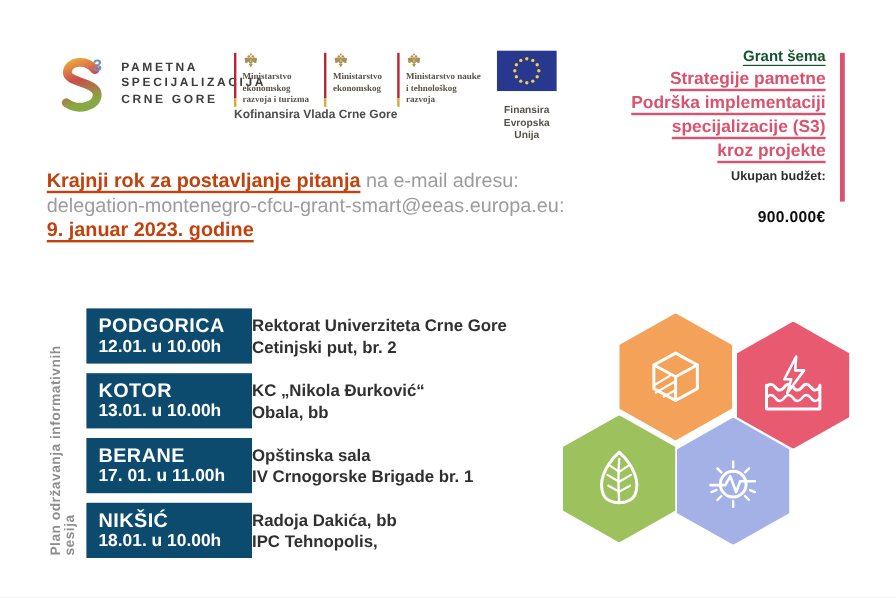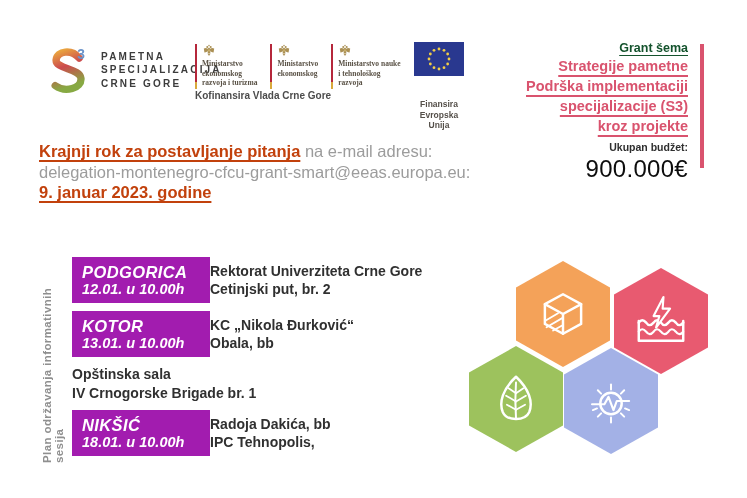--- a/index.html
+++ b/index.html
@@ -18,48 +18,48 @@
   .ministry { display:flex; gap:5px; }
   .ministry-bar { width:2px; height:45px; background:linear-gradient(#b5273b 84%, #d9a93c 84%); }
   .ministry-body { display:flex; flex-direction:column; }
   .coat { width:14px; height:13px; }
   .ministry-name { font-family:"Liberation Serif", serif; font-size:7.5px; font-weight:700;
                    color:#5a5246; line-height:9.5px; margin-top:2px; white-space:nowrap; }
   .cofinance { position:absolute; left:195px; top:90px; font-size:10px; font-weight:700; color:#4c4c4c; }
 
   .eu { position:absolute; left:410px; top:42px; width:58px; text-align:center; }
   .eu-flag { display:block; width:50px; height:34px; margin:0 auto; }
-  .eu-caption { font-size:8.5px; font-weight:600; color:#55504a; line-height:10.5px; margin-top:23px; }
+  .eu-caption { font-size:8.5px; font-weight:600; color:#55504a; line-height:10.5px; margin-top:10px; }
 
   
   .grant { position:absolute; right:59px; top:38px; text-align:right; }
   .grant-label { display:inline-block; font-size:12.5px; font-weight:800; color:#14532d;
                  text-decoration:underline; text-underline-offset:3px; margin-bottom:0; }
   .grant-title div { font-size:14.5px; font-weight:700; color:#d9536e; line-height:20px;
                      text-decoration:underline; text-underline-offset:4px; text-decoration-thickness:1.5px; }
   .grant-bar { position:absolute; left:700px; top:44px; width:4px; height:124px; background:#d9536e; }
   .budget { position:absolute; right:59px; top:141px; text-align:right; }
   .budget-label { font-size:10.5px; font-weight:700; color:#2e2e2e;margin-left:41px; }
-  .budget-value { font-size:24px; font-weight:400; color:#0d0d0d; letter-spacing:0.3px; margin-top:2px; }
+  .budget-value { font-size:13px; font-weight:700; color:#0d0d0d; letter-spacing:0.3px; margin-top:20px; }
 
   
   .deadline { position:absolute; left:39px; top:141px; font-size:16.5px; line-height:20.5px; white-space:nowrap; }
   .dl-strong { color:#c2410c; font-weight:800; text-decoration:underline;
                text-underline-offset:3px; text-decoration-thickness:1.5px; }
   .dl-gray { color:#9c9c9c; font-weight:500; }
 
   
   .side-label { position:absolute; left:41px; top:255px; height:208px;
                 writing-mode:vertical-rl; transform:rotate(180deg);
                 font-size:11.5px; font-weight:700; color:#8f8f8f; letter-spacing:0.4px;
                 display:flex; align-items:center; }
   .sessions { position:absolute; left:72px; top:257px; display:flex; flex-direction:column; gap:8px; }
   .session-row { display:flex; align-items:center; }
-  .city-box { width:118px; min-height:31px; background:#a21caf; color:#fff; padding:6px 10px;
-              display:flex; flex-direction:column; justify-content:center;font-style:italic; }
+  .city-box { width:118px; min-height:31px; background:#0c4a6e; color:#fff; padding:6px 10px;
+              display:flex; flex-direction:column; justify-content:center; }
   .city { font-size:16.5px; font-weight:800; letter-spacing:0.4px; line-height:18px; }
   .datetime { font-size:14.5px; font-weight:700; line-height:16px; }
   .venue { font-size:14px; font-weight:700; color:#303030; line-height:18.5px; }
 
   
   .hex { position:absolute; width:94px; height:106px;
          clip-path:polygon(50% 0%,100% 25%,100% 75%,50% 100%,0% 75%,0% 25%);
          display:flex; align-items:center; justify-content:center; }
   .hex svg { width:56px; height:56px; }
   #hex-orange { left:516px; top:261px; background:#f4a259; }
@@ -225,20 +225,24 @@
       <div class="city-box">
         <div class="city">KOTOR</div>
         <div class="datetime">13.01. u 10.00h</div>
       </div>
       <div class="venue">
         <div>KC „Nikola Đurković“</div>
         <div>Obala, bb</div>
       </div>
     </div>
     <div class="session-row">
+      <div class="city-box">
+        <div class="city">BERANE</div>
+        <div class="datetime">17. 01. u 11.00h</div>
+      </div>
       <div class="venue">
         <div>Opštinska sala</div>
         <div>IV Crnogorske Brigade br. 1</div>
       </div>
     </div>
     <div class="session-row">
       <div class="city-box">
         <div class="city">NIKŠIĆ</div>
         <div class="datetime">18.01. u 10.00h</div>
       </div>

